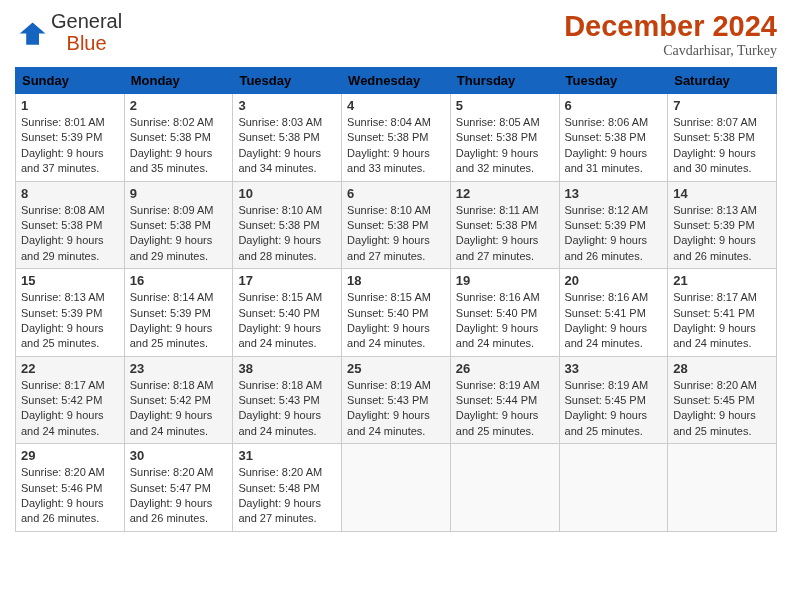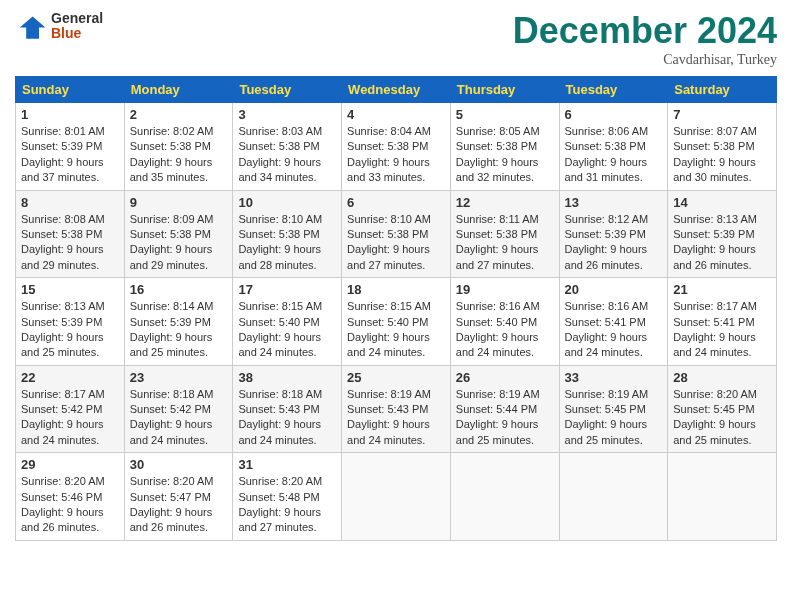--- a/index.html
+++ b/index.html
@@ -19,51 +19,52 @@
       justify-content: space-between;
       align-items: flex-start;
       margin-bottom: 8px;
     }
     .logo {
       display: flex;
       align-items: center;
       gap: 4px;
     }
     .logo-text {
-      font-size: 14px;
-      font-weight: bold;
+      font-size: 20px;
+      font-weight: normal;
       line-height: 1.1;
+      text-align: center;
     }
     .logo-general { color: #333; }
     .logo-blue { color: #c2410c; }
     .logo-icon {
       width: 32px;
       height: 32px;
     }
     .title-block {
       text-align: right;
     }
     .month-title {
-      font-size: 36px;
+      font-size: 29px;
       font-weight: bold;
-      color: #0f766e;
+      color: #c2410c;
     }
     .location {
       font-size: 14px;
       color: #555;
       font-family: Liberation Serif, serif;
     }
     .calendar-table {
       width: 100%;
       border-collapse: collapse;
       table-layout: fixed;
     }
     .calendar-table th {
       background-color: #1565c0;
-      color: #fde047;
+      color: #000000;
       text-align: left;
       padding: 5px 6px;
       font-size: 13px;
       font-weight: bold;
       border: 1px solid #1565c0;
     }
     .calendar-table td {
       border: 1px solid #ccc;
       vertical-align: top;
       padding: 4px 5px;

